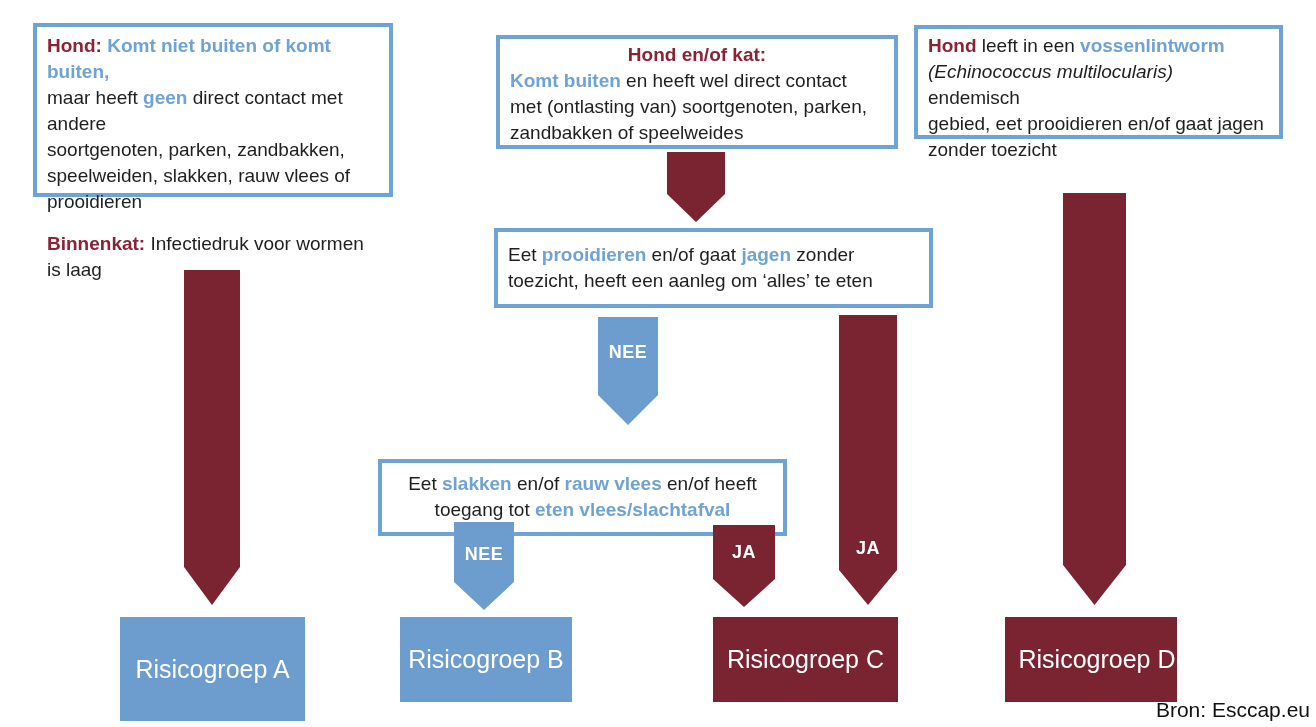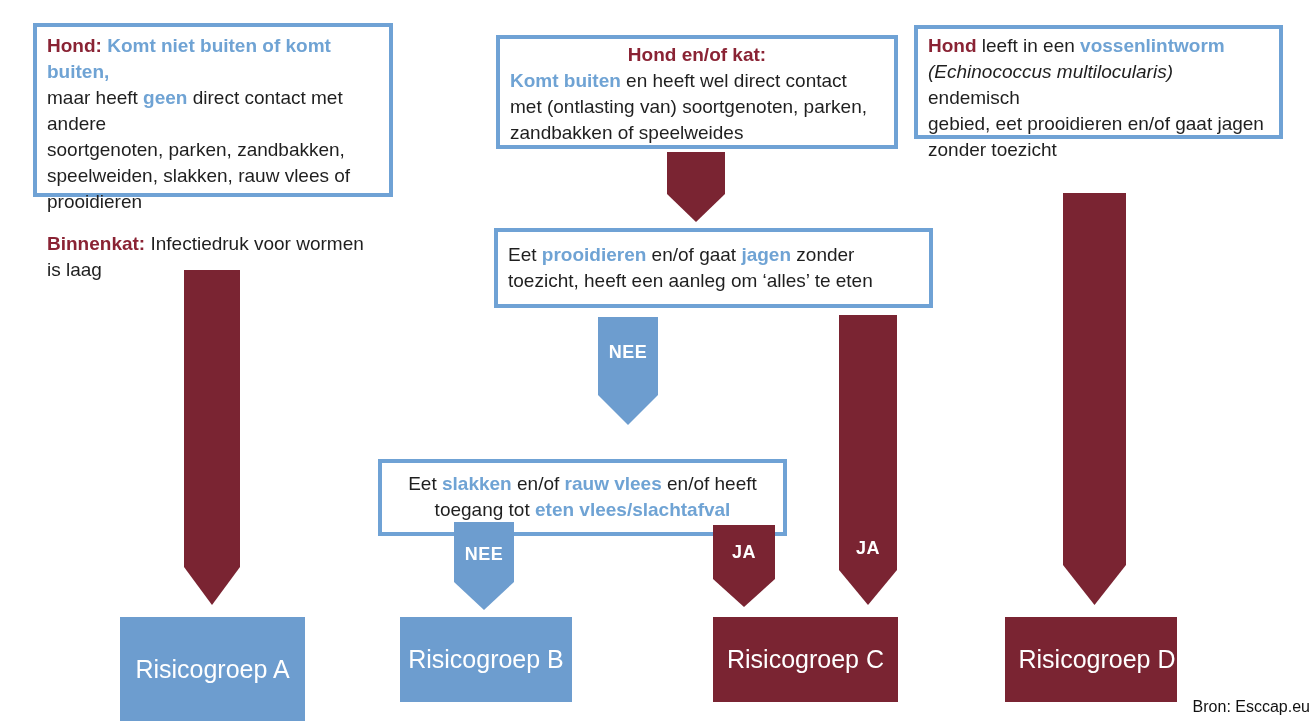--- a/index.html
+++ b/index.html
@@ -59,21 +59,21 @@
     justify-content: center;
     color: #fff;
     font-size: 25px;
   }
   .rg.blue-bg   { background: var(--shape-blue); }
   .rg.maroon-bg { background: var(--shape-maroon); }
   .footer {
     position: absolute;
     right: 6px;
     top: 698px;
-    font-size: 16px;
+    font-size: 21px;
     color: #111;
   }
 </style>
 </head>
 <body>
 
 <div class="canvas">
 
   <div class="fbox" style="left:33px; top:23px; width:360px; height:174px;">
     <p><span class="seg-maroon">Hond: </span><span class="seg-blue">Komt niet buiten of komt buiten,</span><span>

